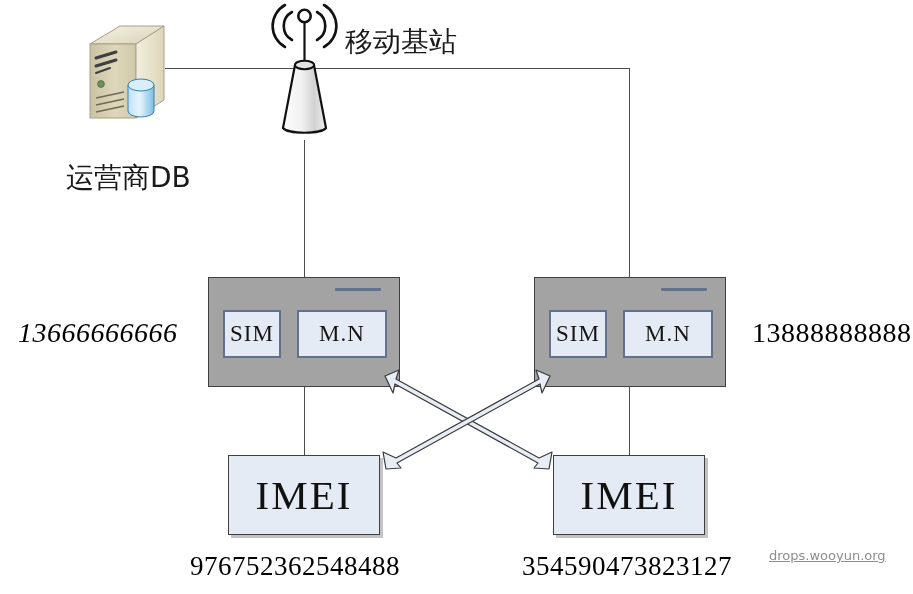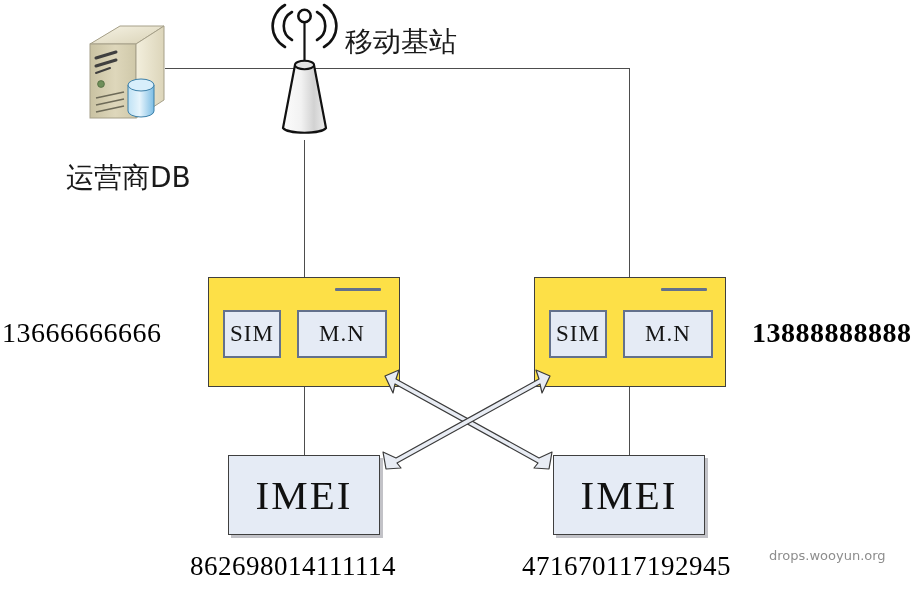--- a/index.html
+++ b/index.html
@@ -53,21 +53,21 @@
     background: #4d4d4d;
     height: 1px;
   }
   .line-v {
     background: #4d4d4d;
     width: 1px;
   }
 
   
   .phone-box {
-    background: #fde047;
+    background: #a3a3a3;
     border: 1px solid #3f3f3f;
     box-sizing: border-box;
     text-decoration: underline;
   }
   .phone-speaker {
     position: absolute;
     height: 3px;
     background: #63718c;
     border-radius: 1px;
   }
@@ -197,29 +197,29 @@
   </div>
 
   <div class="abs label-cn" style="left:345px; top:23px;">移动基站</div>
 
   <div class="abs phone-box" style="left:208px; top:277px; width:192px; height:110px;">
     <div class="phone-speaker" style="right:18px; top:10px; width:46px;"></div>
     <div class="chip" style="left:14px; top:32px; width:58px; height:48px;">SIM</div>
     <div class="chip" style="left:88px; top:32px; width:90px; height:48px;">M.N</div>
   </div>
 
-  <div class="abs label-num" style="left:2px; top:317px;">13666666666</div>
+  <div class="abs label-num" style="left:18px; top:317px;font-style:italic;">13666666666</div>
 
   <div class="abs phone-box" style="left:534px; top:277px; width:192px; height:110px;">
     <div class="phone-speaker" style="right:18px; top:10px; width:46px;"></div>
     <div class="chip" style="left:14px; top:32px; width:58px; height:48px;">SIM</div>
     <div class="chip" style="left:88px; top:32px; width:90px; height:48px;">M.N</div>
   </div>
 
-  <div class="abs label-num" style="left:752px; top:317px;font-weight:bold;">13888888888</div>
+  <div class="abs label-num" style="left:752px; top:317px;">13888888888</div>
 
   <div class="abs" style="left:375px; top:370px; width:185px; height:105px;">
     <svg width="185" height="105" viewBox="0 0 185 105">
 
       <g>
         <path d="M10,6
                  L24,0 L21,9
                  L164,88
                  L177,82 L174,99
                  L159,98 L163,93
@@ -234,21 +234,21 @@
                  L8,82 L11,99
                  L26,98 L22,93
                  L165,14
                  L167,23 Z" fill="#e8ecf4" stroke="#3a3a3a" stroke-width="1.2" stroke-linejoin="round"></path>
       </g>
     </svg>
   </div>
 
   <div class="abs imei-box" style="left:228px; top:455px; width:152px; height:80px;">IMEI</div>
 
-  <div class="abs label-imei-num" style="left:190px; top:551px;">862698014111114</div>
+  <div class="abs label-imei-num" style="left:190px; top:551px;">976752362548488</div>
 
   <div class="abs imei-box" style="left:553px; top:455px; width:152px; height:80px;">IMEI</div>
 
-  <div class="abs label-imei-num" style="left:522px; top:551px;">471670117192945</div>
-
-  <div class="abs watermark" style="left:769px; top:548px;">drops.wooyun.org</div>
+  <div class="abs label-imei-num" style="left:522px; top:551px;">354590473823127</div>
+
+  <div class="abs watermark" style="left:769px; top:548px;text-decoration:underline;">drops.wooyun.org</div>
 
 </div>
 
 </body></html>

